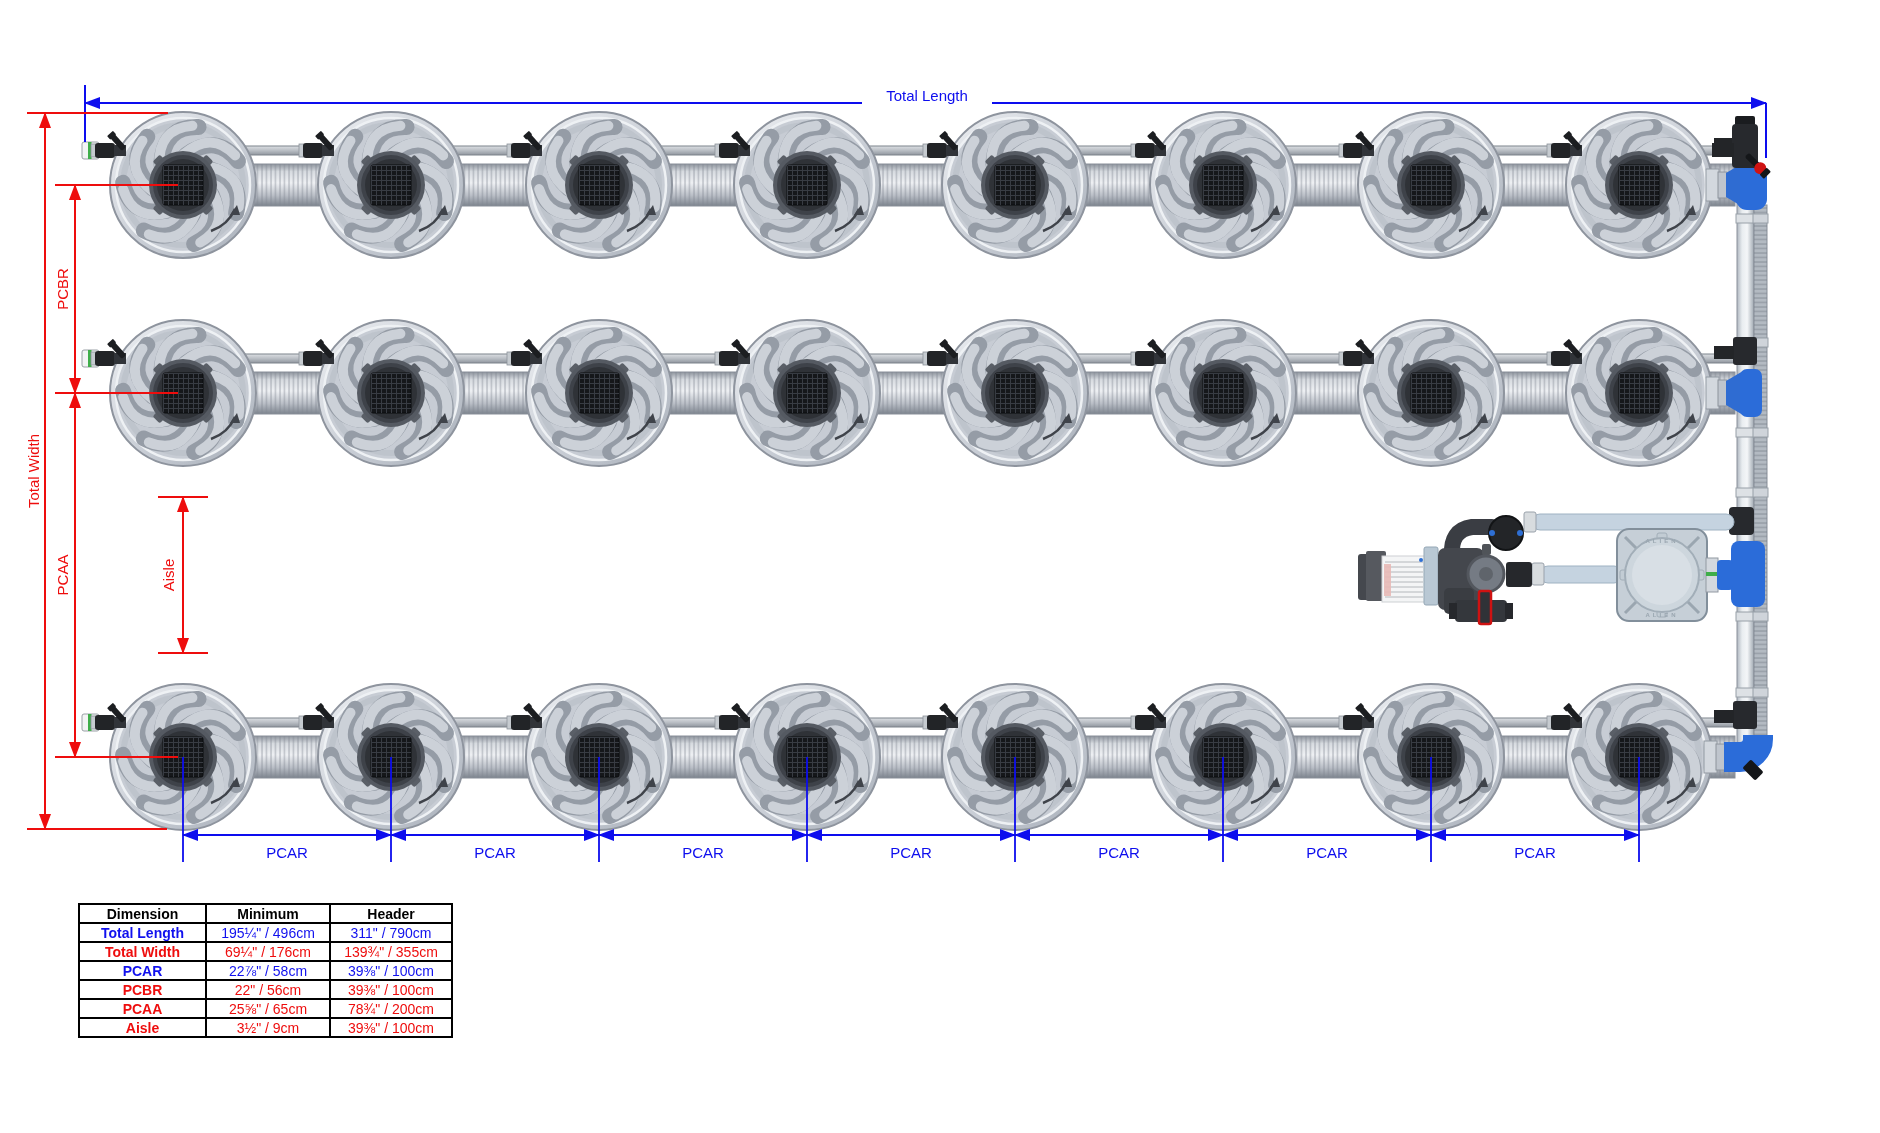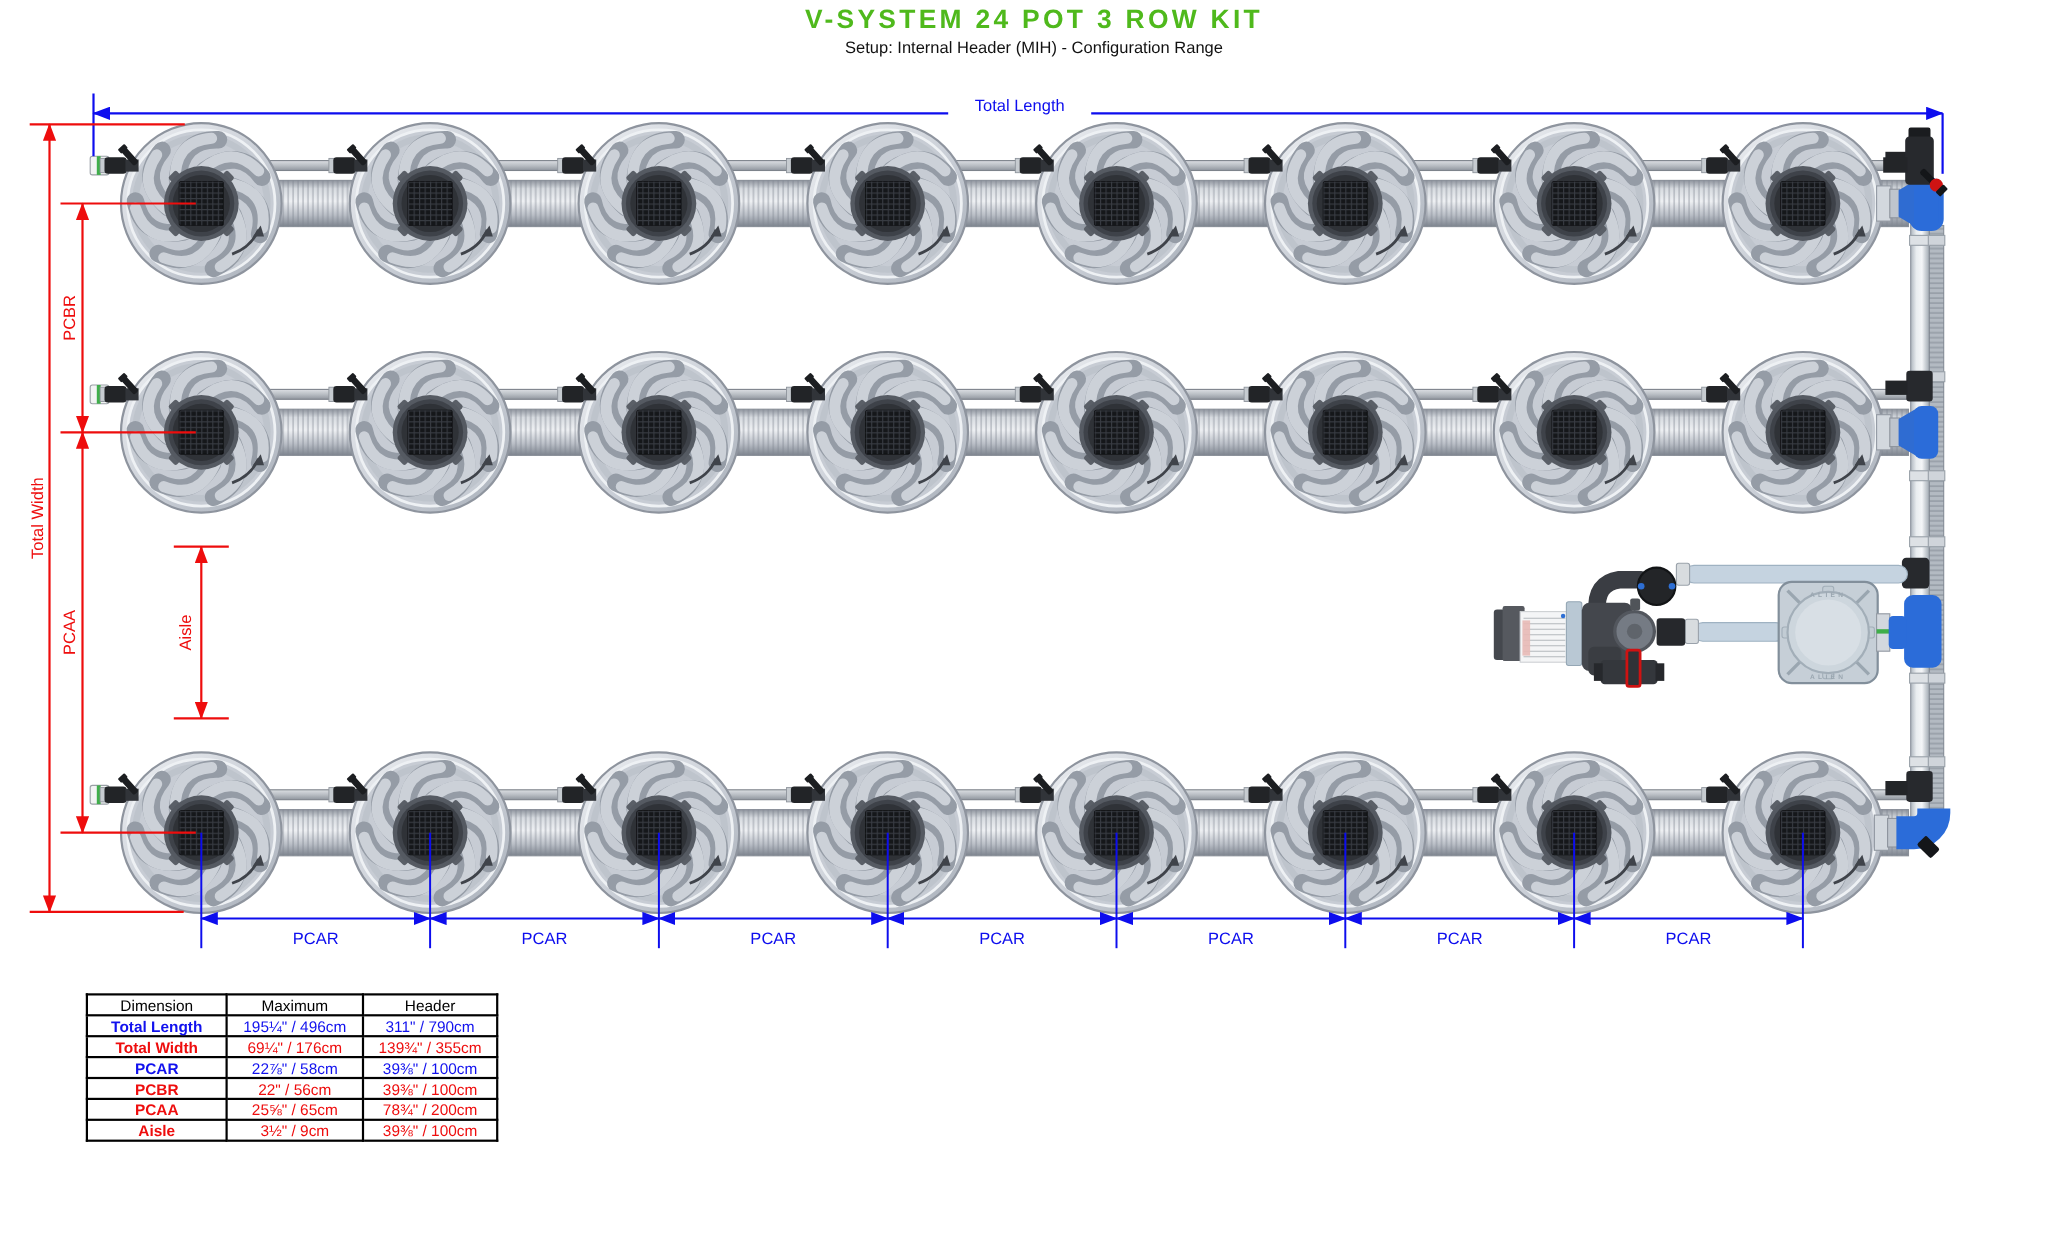--- a/index.html
+++ b/index.html
@@ -8,34 +8,30 @@
   .hdr{position:absolute;left:0;top:4px;width:100%;text-align:center;}
   .title{font-size:24px;font-weight:bold;letter-spacing:3px;color:#4fb91c;text-transform:uppercase;}
   .subtitle{font-size:15px;color:#111;margin-top:3px;}
   #diag{position:absolute;left:0;top:0;}
   svg text{font-family:"Liberation Sans",sans-serif;}
   .dimtxt-b{fill:#0d0dee;font-size:15px;}
   .dimtxt-r{fill:#ee0d0d;font-size:15px;}
   .tanktxt{fill:#9aa6b0;font-size:6px;letter-spacing:3px;font-weight:bold;}
   table.dims{position:absolute;left:78px;top:903px;border-collapse:collapse;table-layout:fixed;background:#fff;}
   table.dims th,table.dims td{border:2px solid #000;text-align:center;font-size:14px;height:17px;padding:0 4px;white-space:nowrap;}
-  table.dims th{font-weight:normal;color:#000;}
+  table.dims th{font-weight:bold;color:#000;}
   table.dims td:first-child{font-weight:bold;}
   tr.row-blue{color:#1111ee;}
   tr.row-red{color:#ee0d0d;}
 </style>
 </head>
 <body>
 
 <div id="stage">
 
-  <div class="hdr">
-    <div class="title">V-SYSTEM 24 POT 3 ROW KIT</div>
-    <div class="subtitle">Setup: Internal Header (MIH) - Configuration Range</div>
-  </div>
 
   <svg id="diag" width="1880" height="1133" viewBox="0 0 1880 1133">
     <defs>
       <linearGradient id="gPot" x1="0" y1="0" x2="1" y2="1">
         <stop offset="0" stop-color="#eef0f3"></stop>
           <stop offset="0.55" stop-color="#c9ced6"></stop>
           <stop offset="1" stop-color="#a6adb7"></stop>
       </linearGradient>
       <linearGradient id="gFeed" x1="0" y1="0" x2="0" y2="1">
         <stop offset="0" stop-color="#dcdfe3"></stop>
@@ -365,21 +361,21 @@
 
   <table class="dims">
     <colgroup>
         <col style="width:127px">
         <col style="width:124px">
         <col style="width:122px">
       </colgroup>
     <thead>
       <tr>
         <th>Dimension</th>
-        <th>Maximum</th>
+        <th>Minimum</th>
         <th>Header</th>
       </tr>
     </thead>
     <tbody>
       <tr class="row-blue">
         <td>Total Length</td>
         <td>195¼" / 496cm</td>
         <td>311" / 790cm</td>
       </tr>
       <tr class="row-red">

